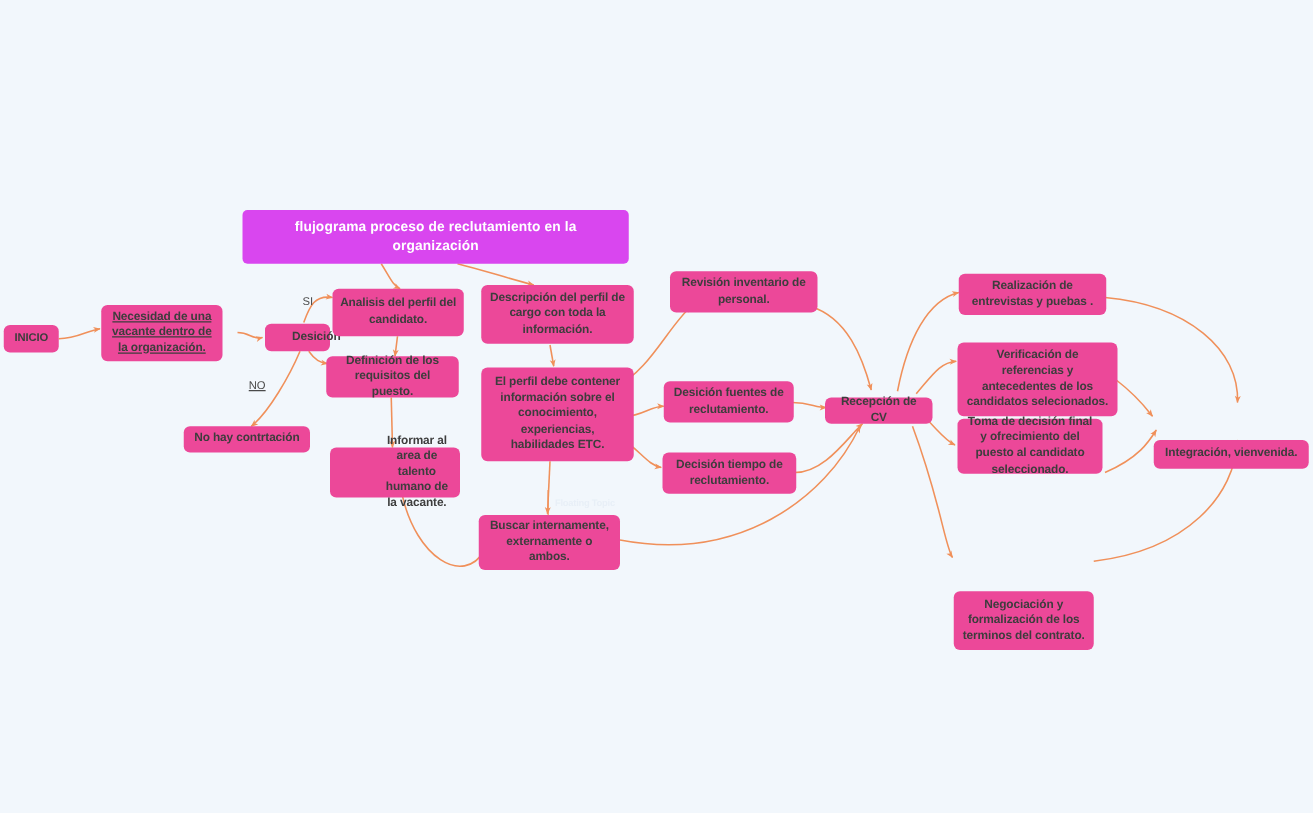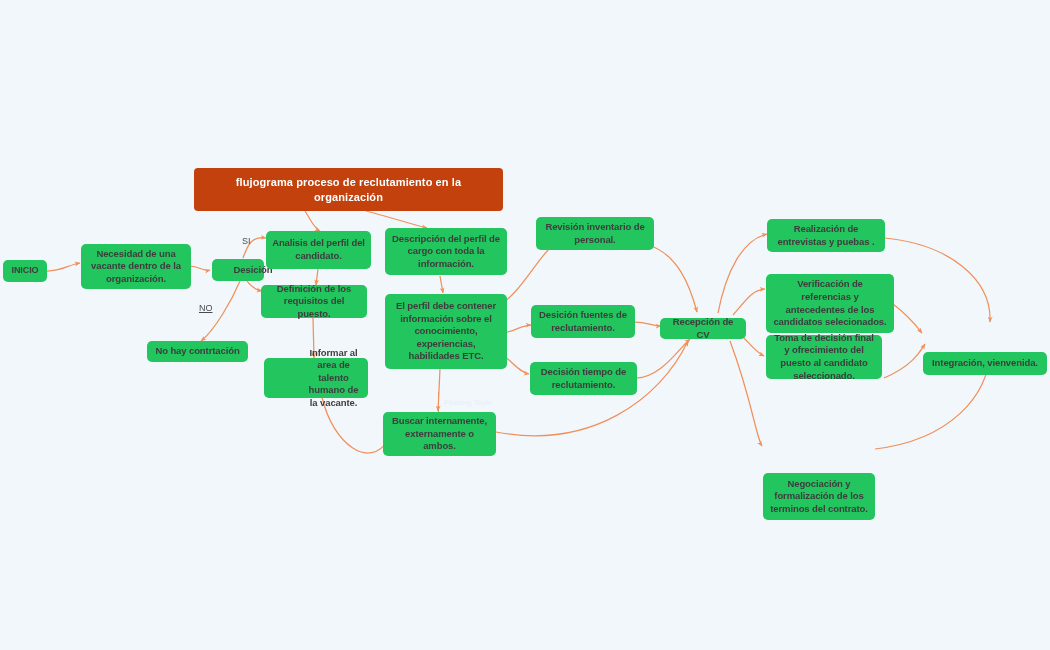--- a/index.html
+++ b/index.html
@@ -20,35 +20,35 @@
     position: absolute;
     left: 0;
     top: 0;
     width: 1050px;
     height: 650px;
     pointer-events: none;
   }
   .node {
     position: absolute;
     box-sizing: border-box;
-    background: #22c55e;
+    background: #ec4899;
     color: #3d3d3d;
     border-radius: 5px;
     font-weight: bold;
     font-size: 9.5px;
     line-height: 1.32;
     text-align: center;
     display: flex;
     align-items: center;
     justify-content: center;
     padding: 4px 6px;
     letter-spacing: -0.1px;
   }
   .node.root {
-    background: #c2410c;
+    background: #d946ef;
     color: #ffffff;
     font-size: 11px;
     font-weight: bold;
     border-radius: 4px;
     letter-spacing: 0.1px;
   }
   .edge-label {
     position: absolute;
     font-size: 9px;
     color: #4a4a4a;
@@ -135,21 +135,21 @@
       <path d="M884,378 C912,366 920,352 925,344"></path>
 
       <path d="M875,449 C950,440 988,396 990,352"></path>
     </g>
   </svg>
 
   <div class="node root" style="left:194px; top:168px; width:309px; height:43px;">flujograma proceso de reclutamiento en la organización</div>
 
   <div class="node" style="left:3px; top:260px; width:44px; height:22px; font-size:9px;">INICIO</div>
 
-  <div class="node" style="left:81px; top:244px; width:110px; height:45px;">Necesidad de una vacante dentro de la organización.</div>
+  <div class="node" style="left:81px; top:244px; width:97px; height:45px;text-decoration:underline;">Necesidad de una vacante dentro de la organización.</div>
 
   <div class="node" style="left:212px; top:259px; width:52px; height:22px;padding-left:36px;">Desición</div>
 
   <div class="node" style="left:147px; top:341px; width:101px; height:21px;">No hay contrtación</div>
 
   <div class="node" style="left:266px; top:231px; width:105px; height:38px;">Analisis del perfil del candidato.</div>
 
   <div class="node" style="left:261px; top:285px; width:106px; height:33px;">Definición de los requisitos del puesto.</div>
 
   <div class="node" style="left:264px; top:358px; width:104px; height:40px;padding-left:41px;">Informar al area de talento humano de la vacante.</div>

